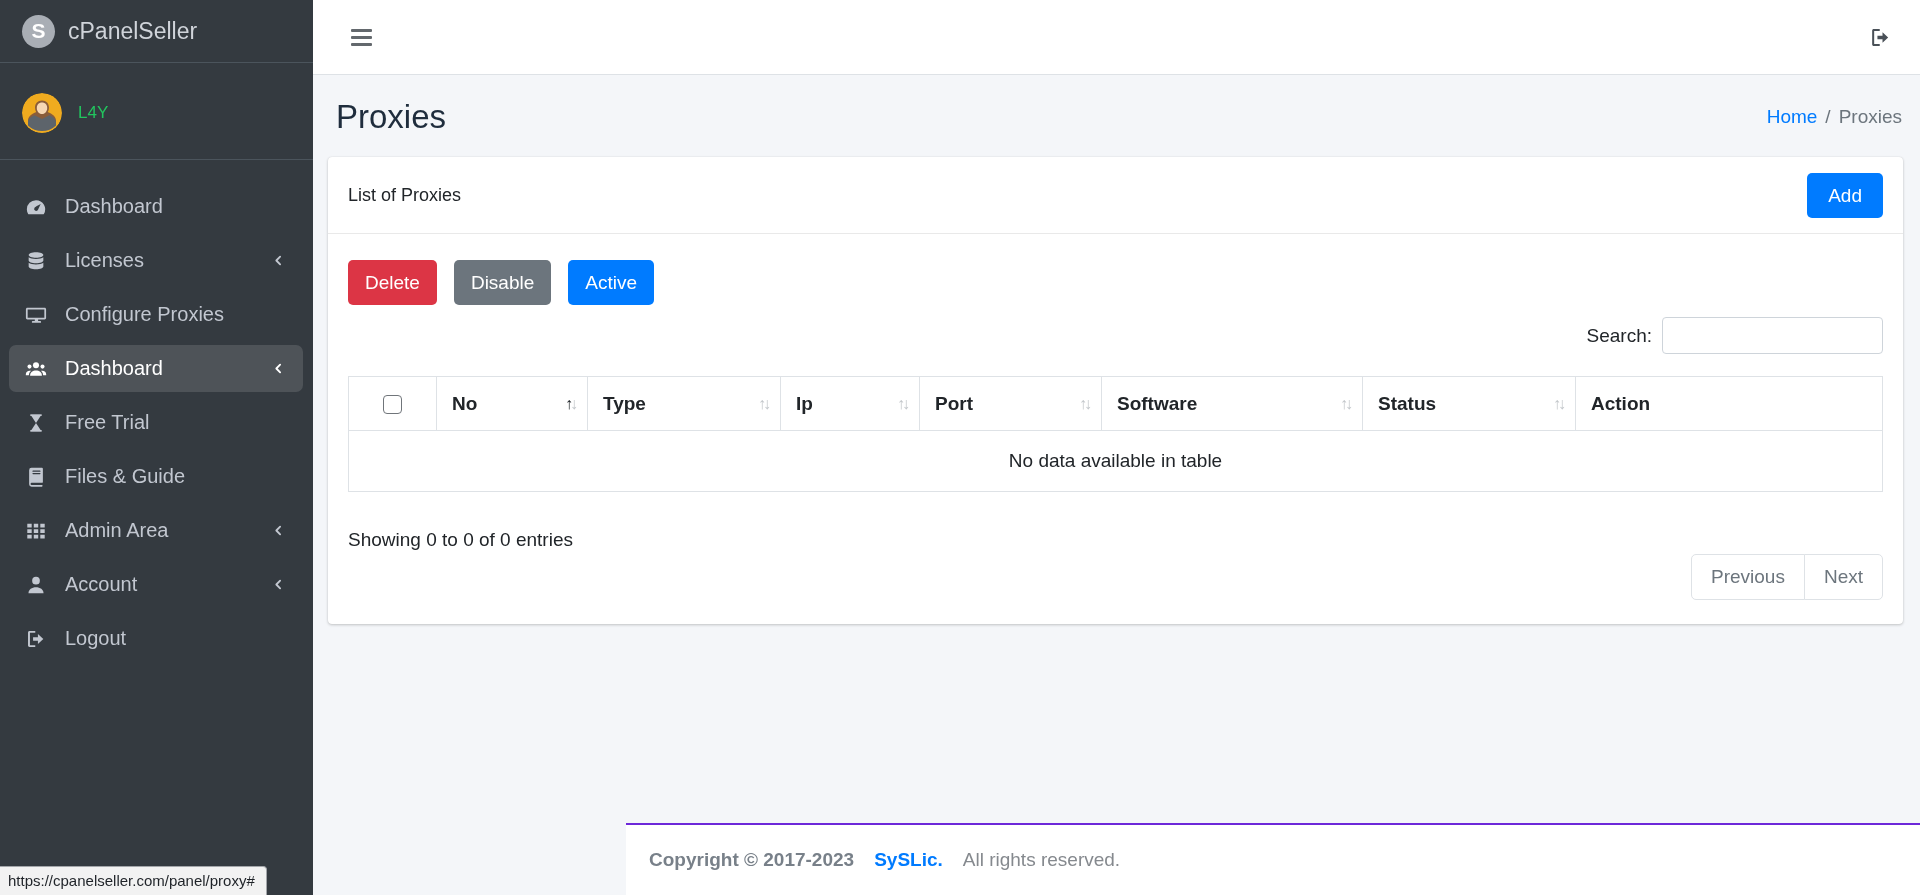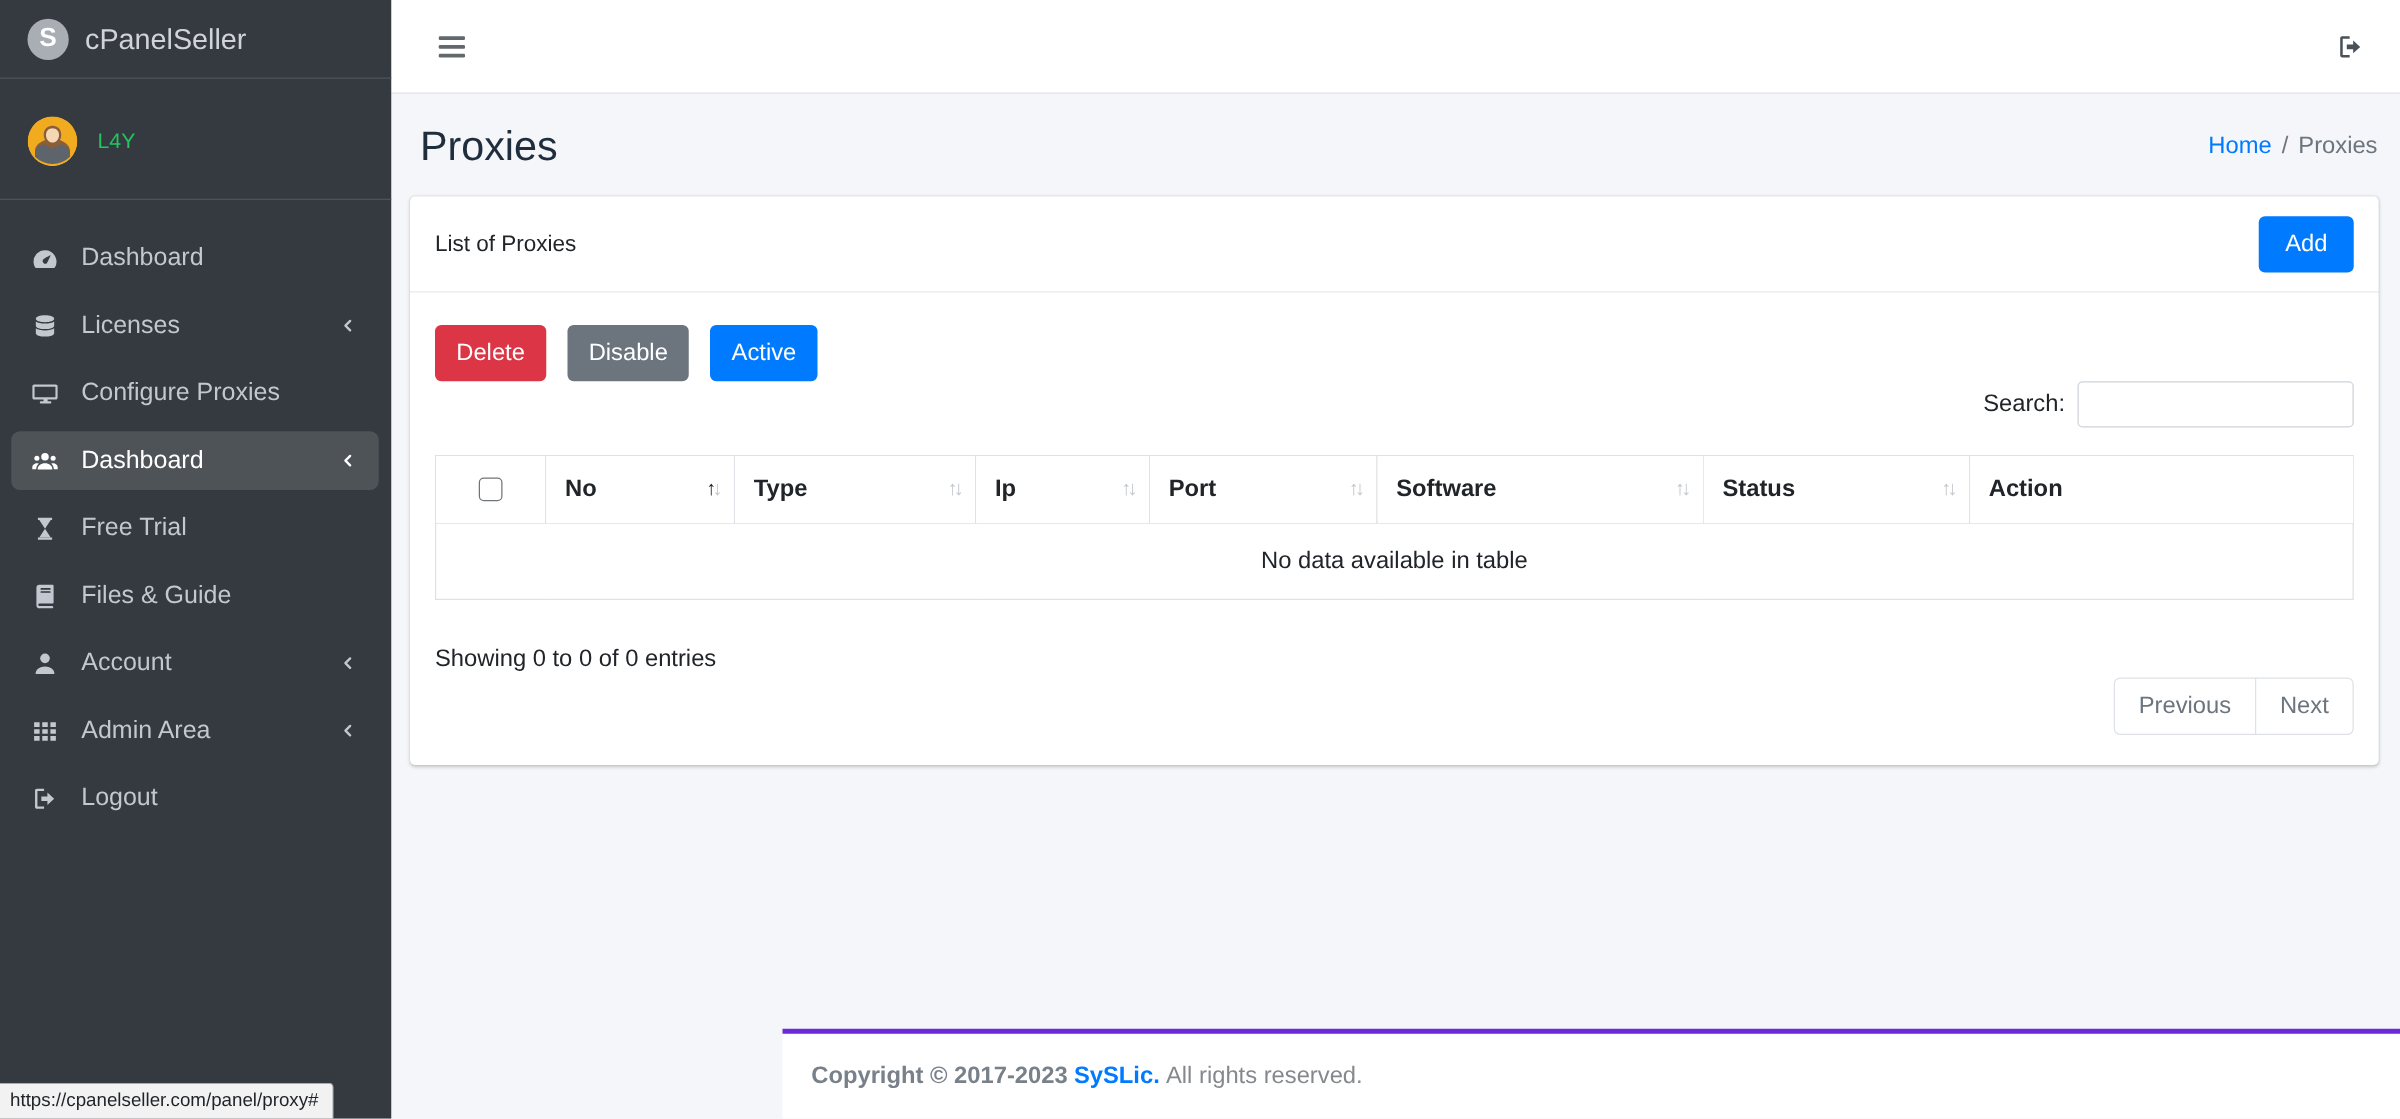--- a/index.html
+++ b/index.html
@@ -80,21 +80,21 @@
   }
   .card-title { font-size: 18px; color: #212529; }
   .btn {
     border: none; color: #fff; font-size: 19px; height: 45px;
     border-radius: 5px; cursor: pointer; padding: 0 17px;
     font-family: inherit; line-height: 1;
   }
   .btn-add { background: var(--primary, #007bff); padding: 0 21px; margin-left: 16px; }
   .card-body { padding: 26px 20px 24px; }
   .actions { display: flex; gap: 17px; }
-  .search-row { display: flex; justify-content: flex-end; align-items: center; margin-top: 0; }
+  .search-row { display: flex; justify-content: flex-end; align-items: center; margin-top: 12px; }
   .search-label { font-size: 19px; color: #212529; margin-right: 10px; }
   .search-input {
     width: 221px; height: 37px; border: 1px solid #ced4da; border-radius: 4px;
     padding: 0 10px; font-size: 18px; font-family: inherit; outline: none; background: #fff;
   }
 
   
   .table { width: 100%; border-collapse: collapse; table-layout: fixed; margin-top: 22px; }
   col.c-check { width: 88px; } col.c-no { width: 151px; } col.c-type { width: 193px; }
   col.c-ip { width: 139px; } col.c-port { width: 182px; } col.c-soft { width: 261px; }
@@ -128,22 +128,22 @@
   .page-btn {
     font-size: 19px; color: #6c757d; background: #fff; border: 1px solid #dee2e6;
     height: 46px; line-height: 44px; padding: 0 19px; user-select: none;
   }
   .page-btn.prev { border-radius: 5px 0 0 5px; }
   .page-btn.next { border-radius: 0 5px 5px 0; margin-left: -1px; }
 
   
   .footer {
     position: absolute; left: 313px; right: 0; bottom: 0; height: 72px;
-    background: #fff; border-top: 4px solid #6d28d9;
-    display: flex; align-items: center; padding: 0 23px; font-size: 19px; gap: 5px;
+    background: #fff; border-top: 2px solid #6d28d9;
+    display: flex; align-items: center; padding: 0 23px; font-size: 19px; gap: 20px;
   }
   .c-bold { font-weight: bold; color: #788089; }
   .c-link { color: var(--primary, #007bff); font-weight: bold; }
   .c-rest { color: #85898e; }
 
   
   .status-tooltip {
     position: absolute; left: 0; bottom: 0; z-index: 20;
     background: #f2f2f2; border: 1px solid #a3a6aa; border-left: none; border-bottom: none;
     border-top-right-radius: 4px; padding: 5px 11px 6px 8px;
@@ -235,38 +235,38 @@
           <svg viewBox="0 0 24 24" fill="currentColor">
             <path d="M7.3 2h11.2c.6 0 1 .4 1 1v14.4c0 .6-.4 1-1 1H7.2a1.1 1.1 0 0 0 0 2.2h11.3a1 1 0 0 1 0 1.9H7.2a2.7 2.7 0 0 1-2.7-2.7V4.7A2.7 2.7 0 0 1 7.3 2Z"></path>
             <path d="M8.8 5.6h7.4M8.8 8.3h7.4" stroke="#343a40" stroke-width="1.5" stroke-linecap="round" fill="none"></path>
           </svg>
         </span>
         <span class="nav-label">Files &amp; Guide</span>
       </a>
       <a class="nav-item">
         <span class="nav-icon">
           <svg viewBox="0 0 24 24" fill="currentColor">
-            <circle cx="12" cy="7.3" r="4.2"></circle>
-            <path d="M3.8 21v-.3c0-3.8 3.7-6.3 8.2-6.3s8.2 2.5 8.2 6.3v.3H3.8Z"></path>
-          </svg>
-        </span>
-        <span class="nav-label">Account</span>
+            <path d="M2.5 4.2h4.8v4H2.5zM9.6 4.2h4.8v4H9.6zM16.7 4.2h4.8v4h-4.8zM2.5 10.2h4.8v4H2.5zM9.6 10.2h4.8v4H9.6zM16.7 10.2h4.8v4h-4.8zM2.5 16.2h4.8v4H2.5zM9.6 16.2h4.8v4H9.6zM16.7 16.2h4.8v4h-4.8z"></path>
+          </svg>
+        </span>
+        <span class="nav-label">Admin Area</span>
         <span class="nav-chevron">
           <svg viewBox="0 0 24 24" fill="none" stroke="currentColor" stroke-width="3.4" stroke-linecap="round" stroke-linejoin="round">
             <path d="M15 5 8 12l7 7"></path>
           </svg>
         </span>
       </a>
       <a class="nav-item">
         <span class="nav-icon">
           <svg viewBox="0 0 24 24" fill="currentColor">
-            <path d="M2.5 4.2h4.8v4H2.5zM9.6 4.2h4.8v4H9.6zM16.7 4.2h4.8v4h-4.8zM2.5 10.2h4.8v4H2.5zM9.6 10.2h4.8v4H9.6zM16.7 10.2h4.8v4h-4.8zM2.5 16.2h4.8v4H2.5zM9.6 16.2h4.8v4H9.6zM16.7 16.2h4.8v4h-4.8z"></path>
-          </svg>
-        </span>
-        <span class="nav-label">Admin Area</span>
+            <circle cx="12" cy="7.3" r="4.2"></circle>
+            <path d="M3.8 21v-.3c0-3.8 3.7-6.3 8.2-6.3s8.2 2.5 8.2 6.3v.3H3.8Z"></path>
+          </svg>
+        </span>
+        <span class="nav-label">Account</span>
         <span class="nav-chevron">
           <svg viewBox="0 0 24 24" fill="none" stroke="currentColor" stroke-width="3.4" stroke-linecap="round" stroke-linejoin="round">
             <path d="M15 5 8 12l7 7"></path>
           </svg>
         </span>
       </a>
       <a class="nav-item">
         <span class="nav-icon">
           <svg viewBox="0 0 24 24" fill="currentColor">
             <path d="M11.2 3.2v2.1H5.4v13.4h5.8v2.1H4.9c-.9 0-1.6-.7-1.6-1.6V4.8c0-.9.7-1.6 1.6-1.6h6.3Z"></path>

